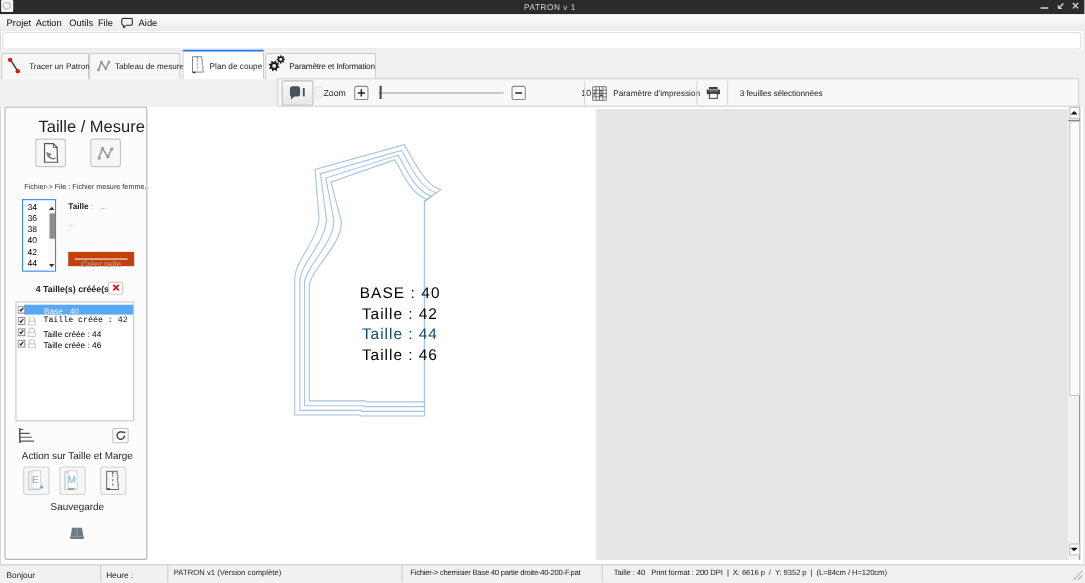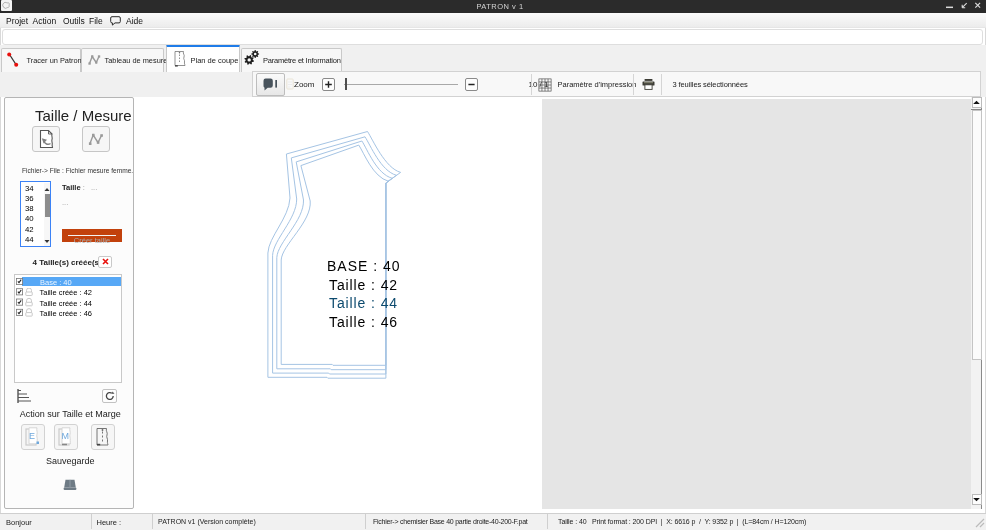--- a/index.html
+++ b/index.html
@@ -197,21 +197,21 @@
 <div class="abs nw" style="left:62px;top:228.5px;width:60px;height:13px;background:#f3f3f3;border:6px solid #c2410c;text-align:center;font-size:7.5px;color:#ababab;line-height:12px;">Créer taille</div>
 <div class="abs nw" style="left:32.5px;top:258px;font-size:8px;color:#222;font-weight:bold;">4 Taille(s) créée(s)</div>
 <div class="abs" style="left:98px;top:256px;width:14px;height:11.5px;background:#fff;border:1px solid #c9c9c9;border-radius:2px;"></div>
 <svg class="abs" style="left:101.5px;top:258px" width="7" height="7" viewBox="0 0 7 7">
   <path d="M1,1 L6,6 M6,1 L1,6" stroke="#e8100c" stroke-width="1.6"></path>
 </svg>
 
 <div class="abs" style="left:14px;top:274px;width:108px;height:109px;background:#fff;border:1px solid #c9c9c9;"></div>
 <div class="abs" style="left:22px;top:276.6px;width:99px;height:9.5px;background:#57a8f6;"></div>
 <div class="abs nw" style="left:40px;top:278px;font-size:7.5px;color:#eef6ff;">Base : 40</div>
-<div class="abs nw" style="left:39.5px;top:288.3px;font-size:7.5px;color:#000;">Taille créée : 42</div>
+<div class="abs nw" style="left:39.5px;top:288.3px;font-size:7.5px;color:#000;font-family:Liberation Mono, monospace;">Taille créée : 42</div>
 <div class="abs nw" style="left:39.5px;top:298.5px;font-size:7.5px;color:#000;">Taille créée : 44</div>
 <div class="abs nw" style="left:39.5px;top:308.7px;font-size:7.5px;color:#000;">Taille créée : 46</div>
 
 <svg class="abs" style="left:16px;top:277.5px" width="8" height="42" viewBox="0 0 8 42">
   <g>
     <rect x="0.4" y="0.4" width="6.2" height="6.2" fill="#fff" stroke="#777" stroke-width="0.8"></rect>
     <path d="M1.9,3.4 L3,4.7 L5.2,1.7" fill="none" stroke="#222" stroke-width="1.1"></path>
   </g>
   <g transform="translate(0,10.3)">
     <rect x="0.4" y="0.4" width="6.2" height="6.2" fill="#fff" stroke="#777" stroke-width="0.8"></rect>

